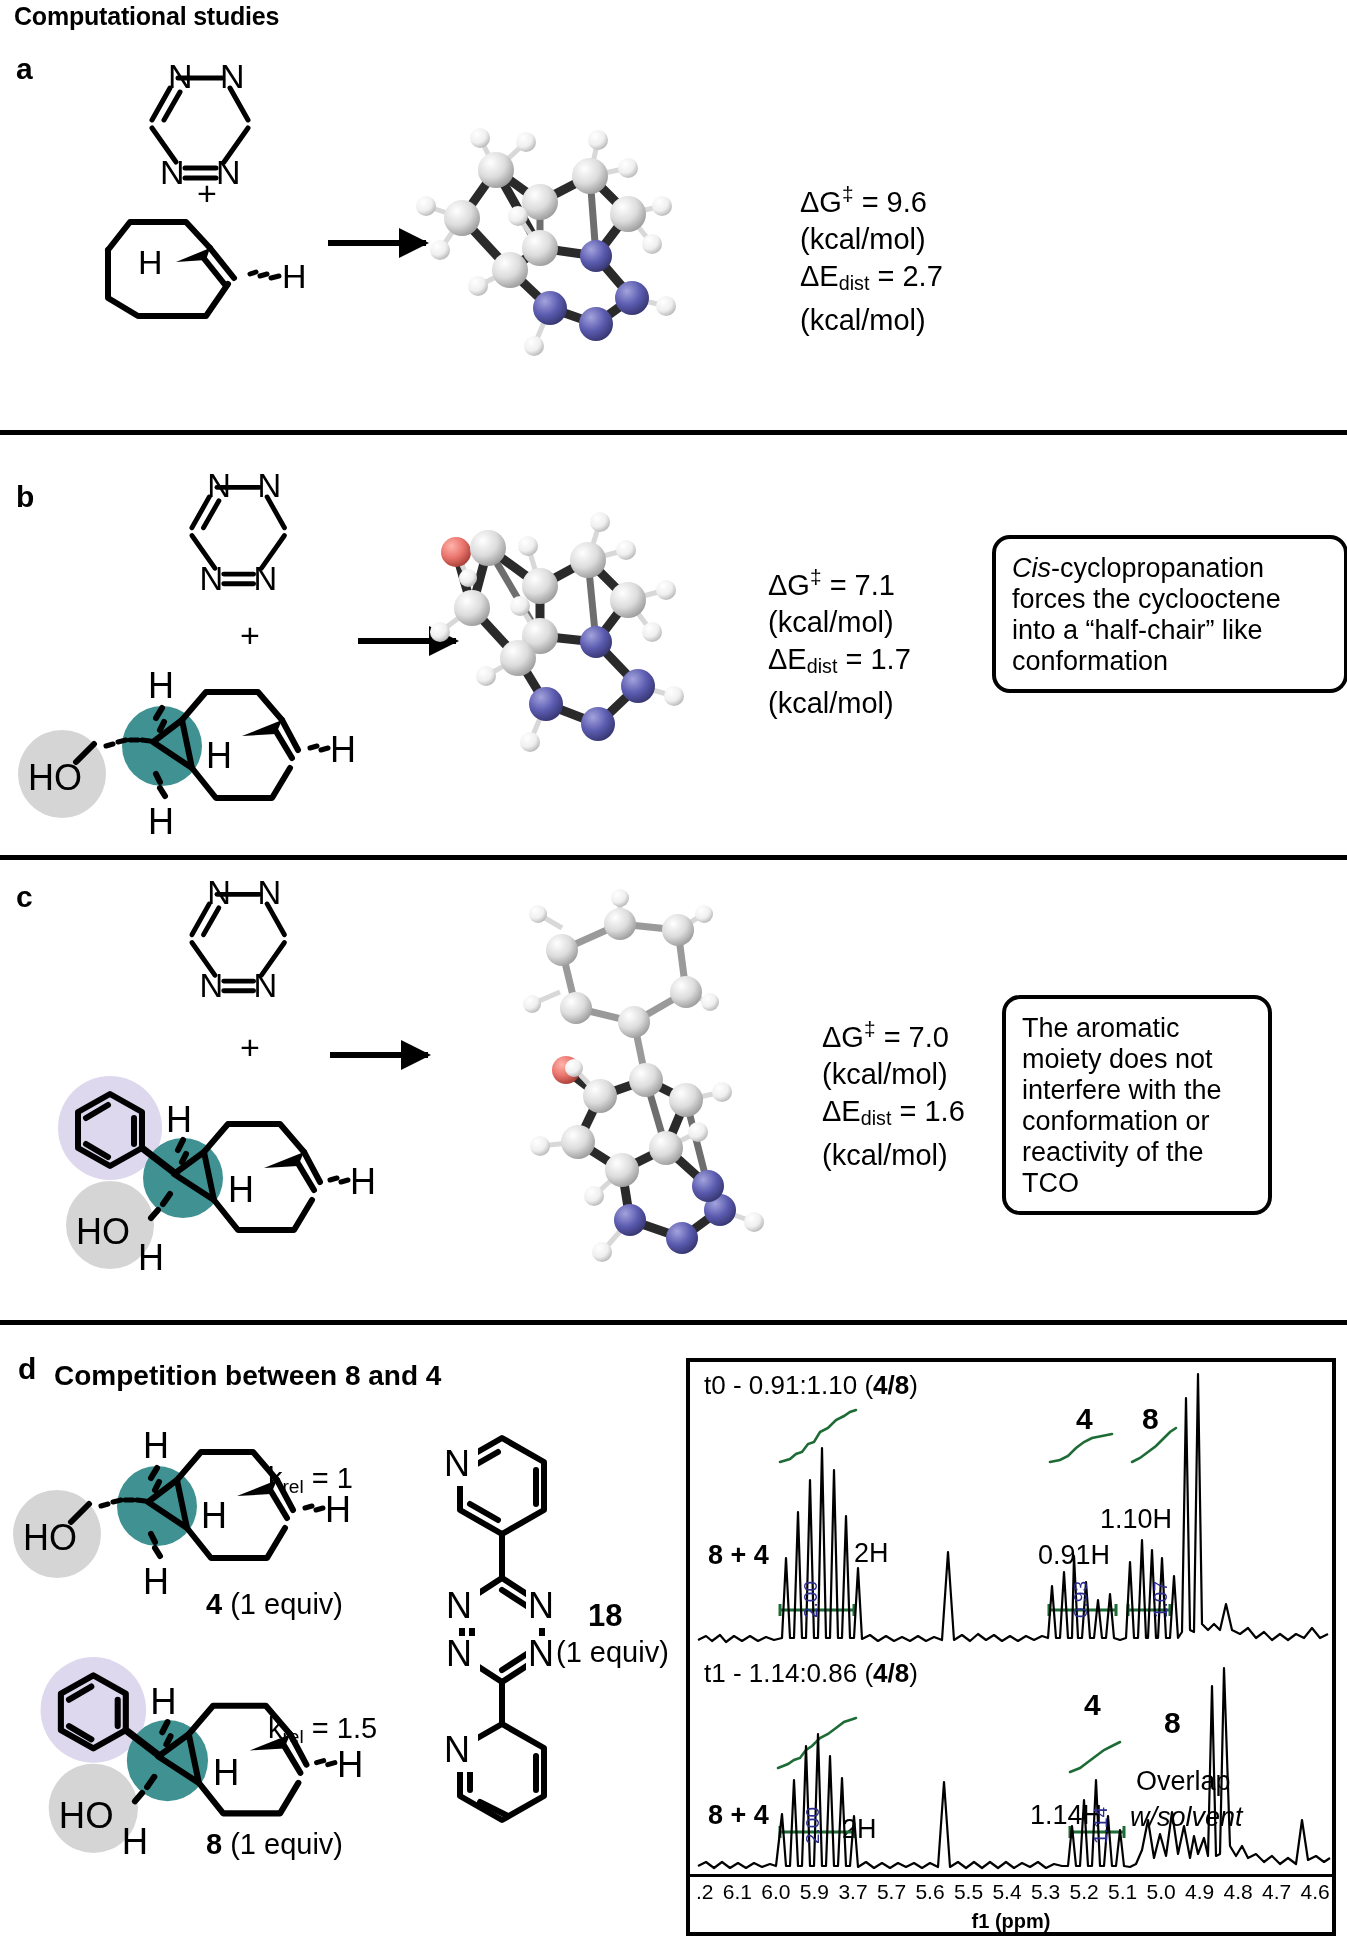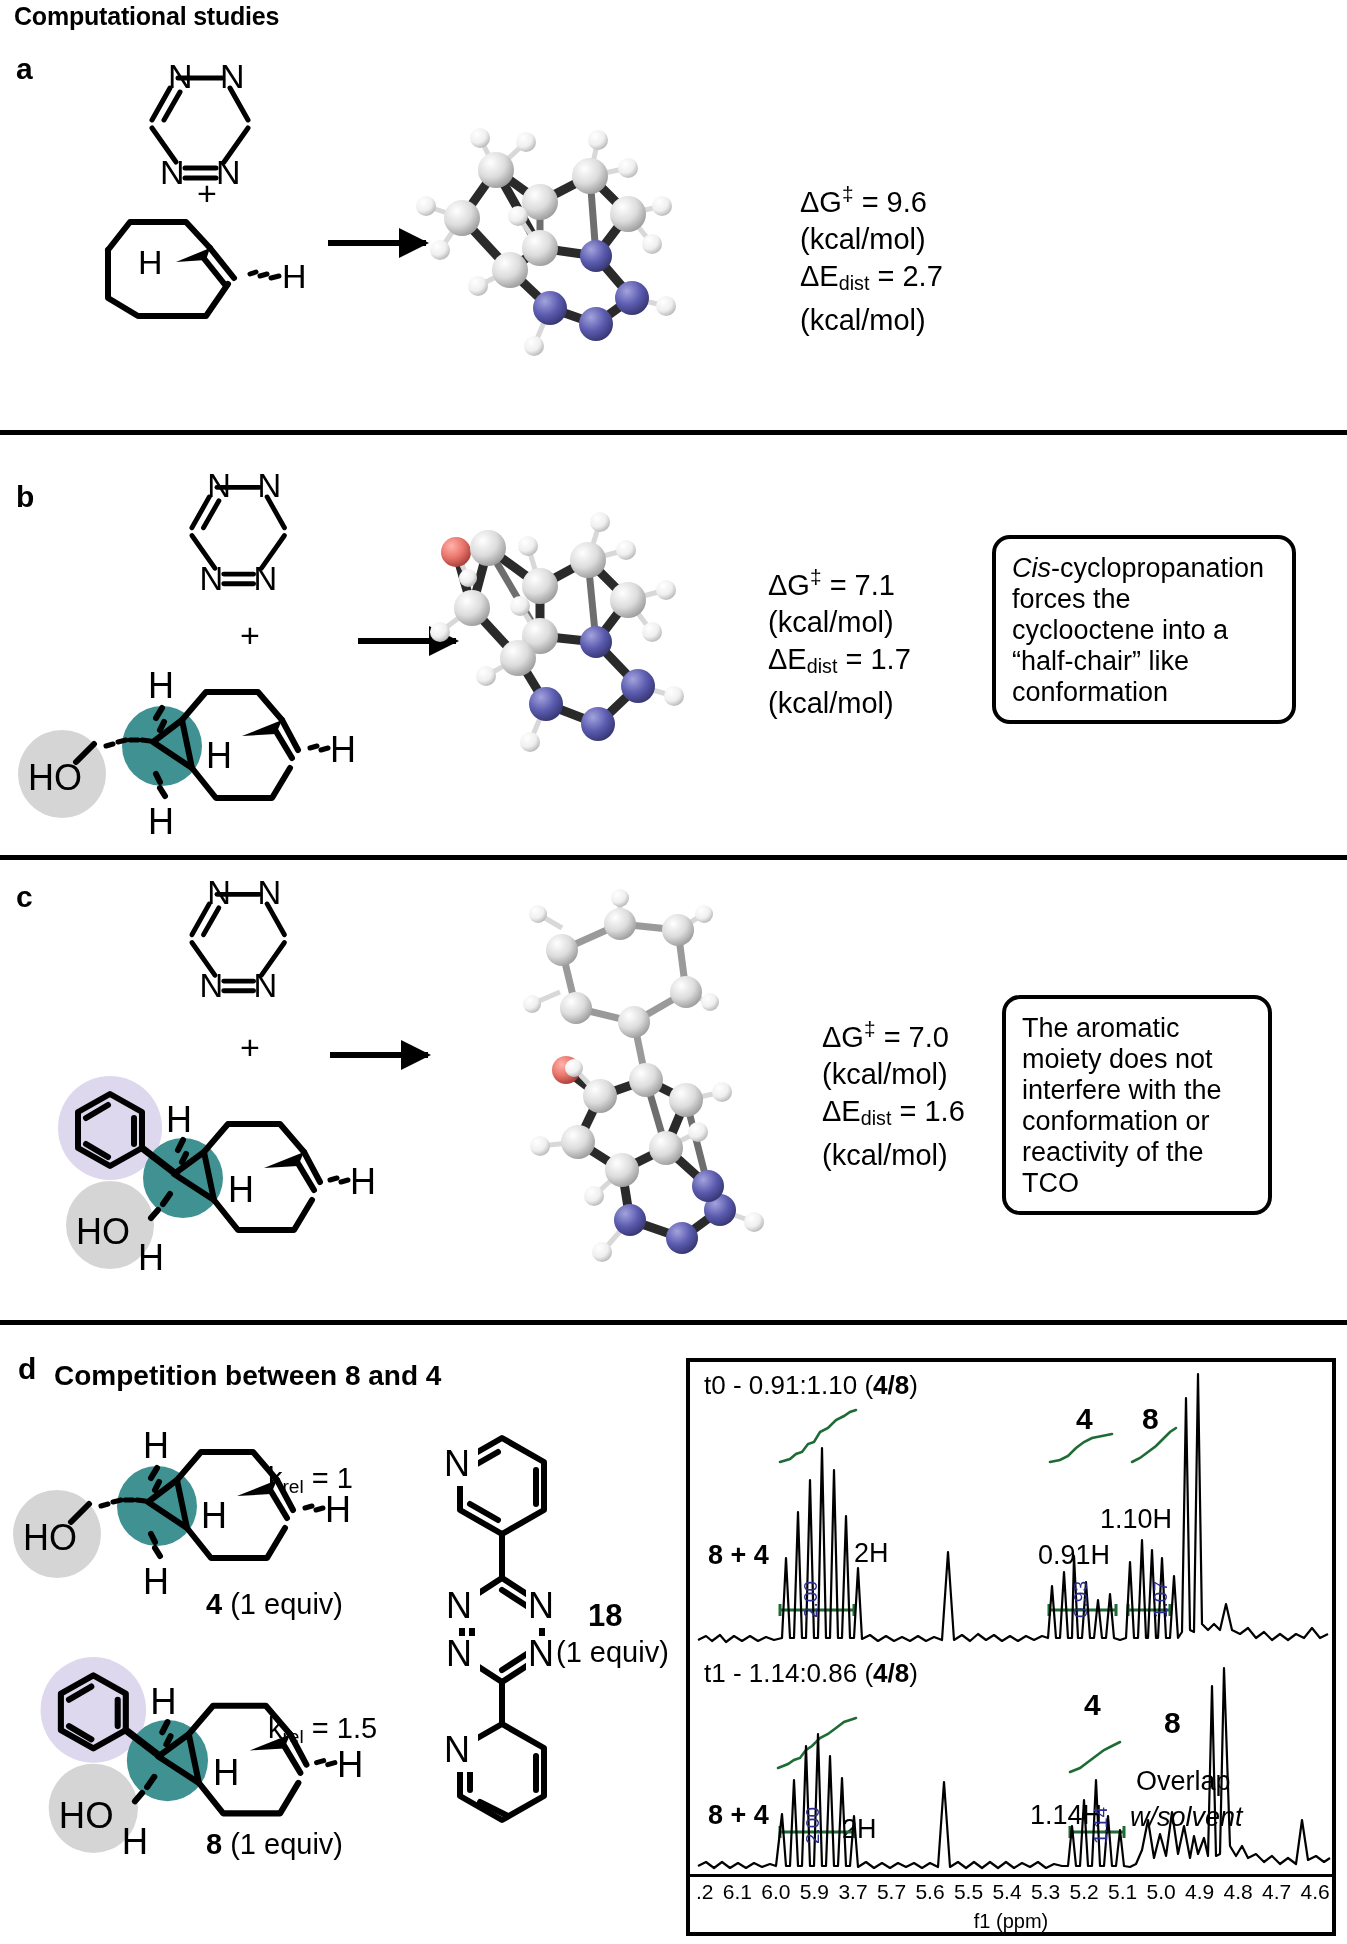--- a/index.html
+++ b/index.html
@@ -369,21 +369,21 @@
     </svg>
   </div>
 
   <div class="energy" style="left:768px; top:558px;">
     <div><span>ΔG</span><sup>‡</sup> <span>= 7.1</span></div>
     <div>(kcal/mol)</div>
     <div><span>ΔE</span><sub>dist</sub> <span>= 1.7</span></div>
     <div>(kcal/mol)</div>
   </div>
 
-  <div class="callout" style="left:992px; top:535px; width:304px;">
+  <div class="callout" style="left:992px; top:535px; width:356px;">
     <i>Cis</i><span>-cyclopropanation forces the cyclooctene into a “half-chair” like conformation</span>
   </div>
 
   <div class="hrule" style="top:855px;"></div>
 
   <div class="panel-letter" style="left:16px; top:880px;">c</div>
 
   <div class="struct" style="left:168px; top:875px;">
     <svg width="150" height="135" viewBox="0 0 150 140">
       <g stroke="#000" stroke-width="5" fill="none" stroke-linecap="round">
@@ -784,16 +784,16 @@
       <span>5.4</span>
       <span>5.3</span>
       <span>5.2</span>
       <span>5.1</span>
       <span>5.0</span>
       <span>4.9</span>
       <span>4.8</span>
       <span>4.7</span>
       <span>4.6</span>
     </div>
-    <div class="axis-caption" style="left:0px; top:548px; width:642px;">f1 (ppm)</div>
+    <div class="axis-caption" style="left:0px; top:548px; width:642px;font-weight:bold;">f1 (ppm)</div>
   </div>
 
 </div>
 
 </body></html>

